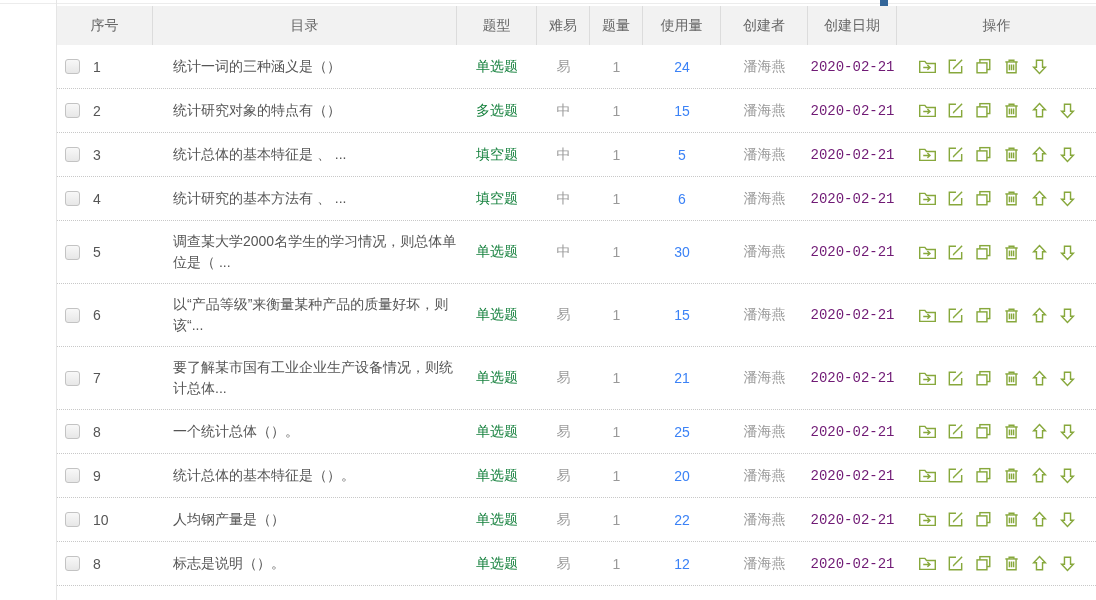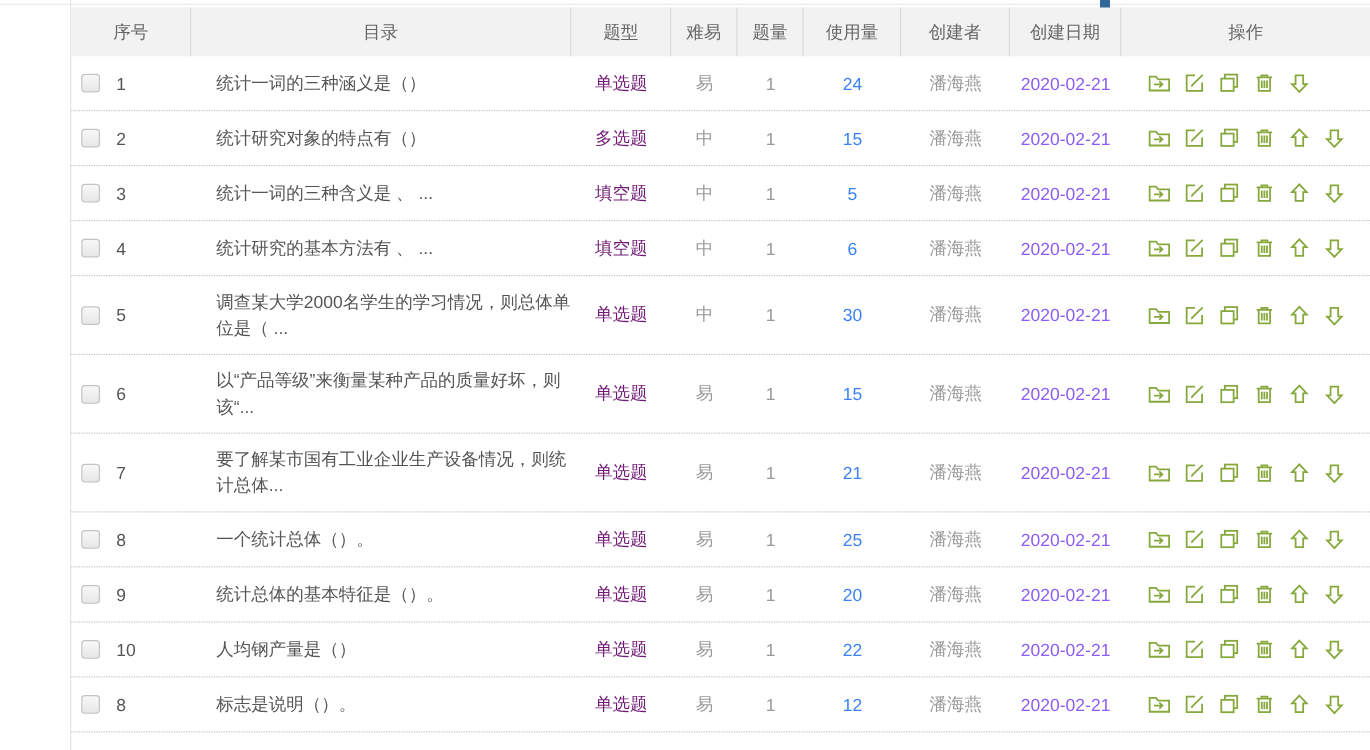--- a/index.html
+++ b/index.html
@@ -13,26 +13,26 @@
   .thead { display:flex; align-items:stretch; height:39px; background:#f2f2f2; }
   .th { display:flex; align-items:center; justify-content:center;
         font-size:14px; color:#666; border-right:1px solid #dcdcdc; }
   .th:last-child { border-right:none; }
 
   .trow { display:flex; align-items:center; min-height:44px;
           border-bottom:1px dotted #c8c8c8; }
   .cell { font-size:14px; }
   .c1 { width:96px;  display:flex; align-items:center; padding-left:8px; }
   .c2 { width:304px; padding:10px 0 10px 20px; line-height:21px; color:#555; }
-  .c3 { width:80px;  text-align:center; color:#701a75; }
+  .c3 { width:80px;  text-align:center; color:#15803d; }
   .c4 { width:53px;  text-align:center; color:#999; }
   .c5 { width:53px;  text-align:center; color:#999; }
   .c6 { width:78px;  text-align:center; color:#3b82f6; }
   .c7 { width:87px;  text-align:center; color:#999; }
-  .c8 { width:89px;  text-align:center; color:#8b5cf6; }
+  .c8 { width:89px;  text-align:center; color:#701a75;font-family:Liberation Mono, monospace; }
   .c9 { width:199px; padding-left:20px; display:flex; align-items:center; gap:8px; }
 
   .h1{width:96px;} .h2{width:304px;text-align:center;} .h3{width:80px;} .h4{width:53px;}
   .h5{width:53px;} .h6{width:78px;} .h7{width:87px;} .h8{width:89px;} .h9{flex:1;}
 
   .checkbox { width:15px; height:15px; border:1px solid #c3c3c3; border-radius:3px;
               background:linear-gradient(#f8f8f8,#e7e7e7); cursor:pointer; flex:none; }
   .rownum { margin-left:13px; color:#555; }
 
   .icon { width:20px; height:20px; display:inline-flex; align-items:center;
@@ -156,21 +156,21 @@
               <path fill="none" stroke="#87a83c" stroke-width="1.5" stroke-linejoin="miter" d="M10 17.4L3.8 10.8h3V3.4h6.4v7.4h3z"></path>
             </svg>
           </span>
         </div>
       </div>
       <div class="trow">
         <div class="cell c1">
           <span class="checkbox"></span>
           <span class="rownum">3</span>
         </div>
-        <div class="cell c2">统计一词的三种含义是 、 ...</div>
+        <div class="cell c2">统计总体的基本特征是 、 ...</div>
         <div class="cell c3">填空题</div>
         <div class="cell c4">中</div>
         <div class="cell c5">1</div>
         <div class="cell c6">5</div>
         <div class="cell c7">潘海燕</div>
         <div class="cell c8">2020-02-21</div>
         <div class="cell c9">
           <span class="icon">
             <svg width="19" height="19" viewBox="0 0 20 20">
               <path fill="none" stroke="#87a83c" stroke-width="1.5" d="M1.8 16.2V4.6h5.4l1.8 2.2h9.2v9.4z"></path>

